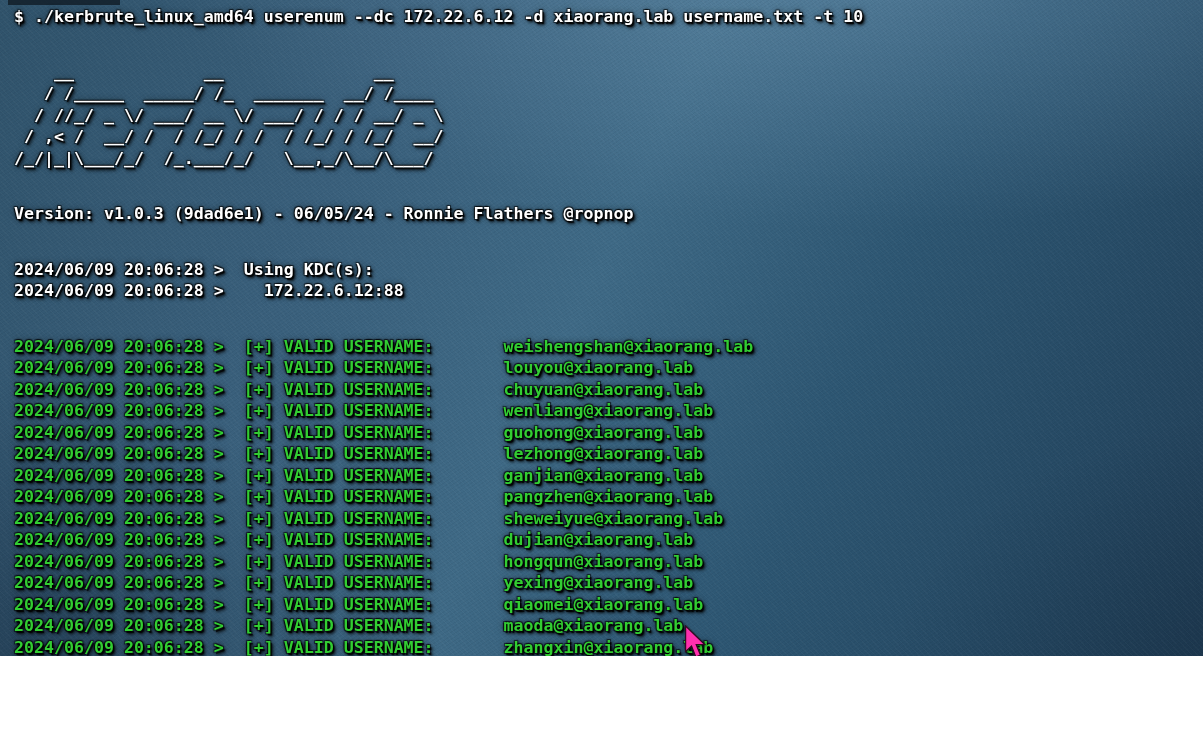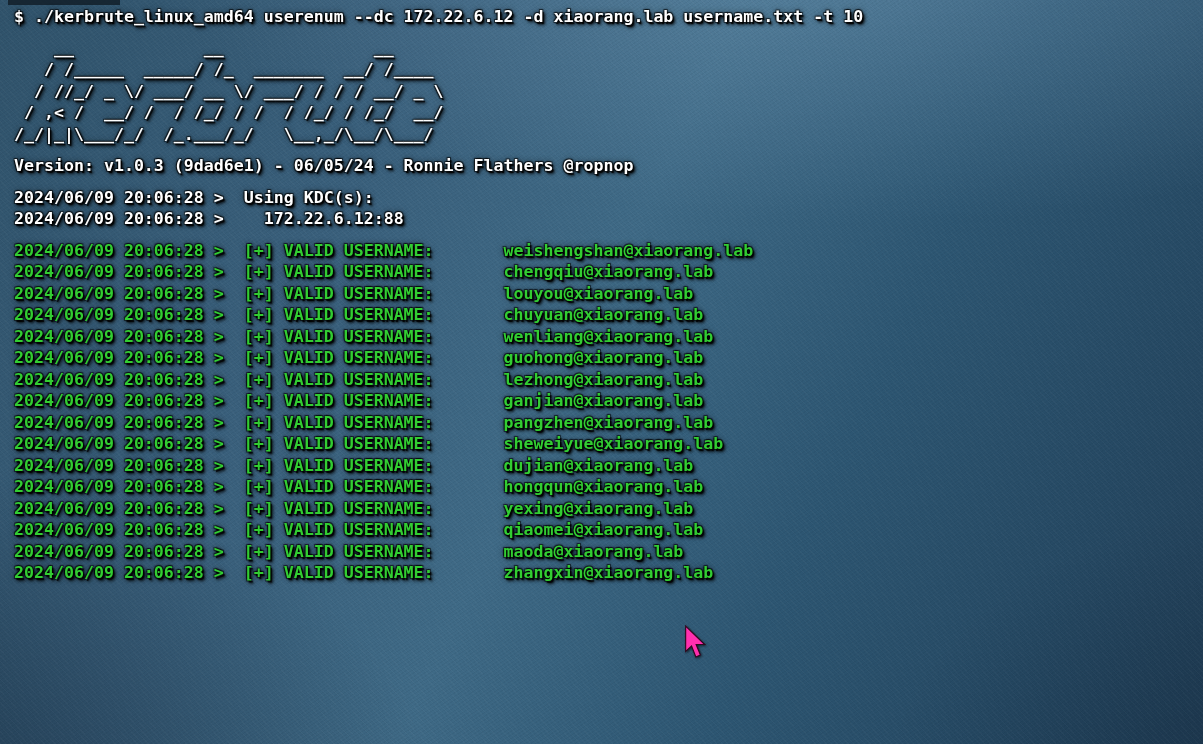--- a/index.html
+++ b/index.html
@@ -1,21 +1,21 @@
 <!DOCTYPE html>
 <html style="--text-white: #ffffff; --valid-green: #32cd32; --cursor-pink: #ff2fae;"><head>
 <meta charset="utf-8">
 <style>
   html, body { margin: 0; padding: 0; }
   body { width: 1203px; height: 744px; overflow: hidden; }
 
   .screen {
     position: relative;
     width: 1203px;
-    height: 744px;
+    height: 656px;
     overflow: hidden;
     background:
       radial-gradient(1100px 430px at 72% -6%, rgba(140,180,210,0.32), rgba(140,180,210,0) 62%),
       radial-gradient(900px 620px at -8% 112%, rgba(8,22,38,0.50), rgba(8,22,38,0) 60%),
       radial-gradient(700px 500px at 108% 108%, rgba(10,28,46,0.35), rgba(10,28,46,0) 60%),
       linear-gradient(115deg, #30536b 0%, #3a607c 28%, #3f6a86 48%, #2d5672 68%, #264963 86%, #223f57 100%);
   }
   
   .screen::before {
     content: "";
@@ -50,21 +50,21 @@
     text-shadow:
       1.5px 1.5px 1px rgba(0,0,0,0.95),
       -1px -1px 1px rgba(0,0,0,0.65),
       1px -1px 1px rgba(0,0,0,0.65),
       -1px 1px 1px rgba(0,0,0,0.65),
       2.5px 2.5px 3px rgba(0,0,0,0.85),
       0 0 6px rgba(0,0,0,0.70);
   }
   .white { color: var(--text-white, #ffffff); }
   .green { color: var(--valid-green, #32cd32); }
-  .gap   { margin-top: 10px; }   
+  .gap   { margin-top: 34px; }   
 
   .cursor {
     position: absolute;
     left: 684px; top: 625px;
     width: 23px; height: 35px;
     filter: drop-shadow(1px 1px 1px rgba(0,0,0,0.6));
   }
   .cursor polygon {
     fill: var(--cursor-pink, #ff2fae);
     stroke: #30081f;
@@ -88,21 +88,20 @@
 /_/|_|\___/_/  /_.___/_/   \__,_/\__/\___/ </pre>
 
     <pre class="line white gap">Version: v1.0.3 (9dad6e1) - 06/05/24 - Ronnie Flathers @ropnop</pre>
 
     <pre class="line white gap">2024/06/09 20:06:28 &gt;  Using KDC(s):</pre>
 
     <pre class="line white">2024/06/09 20:06:28 &gt;    172.22.6.12:88</pre>
 
     <div class="gap" id="results">
         <pre class="line green">2024/06/09 20:06:28 &gt;  [+] VALID USERNAME:       weishengshan@xiaorang.lab</pre>
-        <pre class="line green">2024/06/09 20:06:28 &gt;  [+] VALID USERNAME:       chengqiu@xiaorang.lab</pre>
         <pre class="line green">2024/06/09 20:06:28 &gt;  [+] VALID USERNAME:       louyou@xiaorang.lab</pre>
         <pre class="line green">2024/06/09 20:06:28 &gt;  [+] VALID USERNAME:       chuyuan@xiaorang.lab</pre>
         <pre class="line green">2024/06/09 20:06:28 &gt;  [+] VALID USERNAME:       wenliang@xiaorang.lab</pre>
         <pre class="line green">2024/06/09 20:06:28 &gt;  [+] VALID USERNAME:       guohong@xiaorang.lab</pre>
         <pre class="line green">2024/06/09 20:06:28 &gt;  [+] VALID USERNAME:       lezhong@xiaorang.lab</pre>
         <pre class="line green">2024/06/09 20:06:28 &gt;  [+] VALID USERNAME:       ganjian@xiaorang.lab</pre>
         <pre class="line green">2024/06/09 20:06:28 &gt;  [+] VALID USERNAME:       pangzhen@xiaorang.lab</pre>
         <pre class="line green">2024/06/09 20:06:28 &gt;  [+] VALID USERNAME:       sheweiyue@xiaorang.lab</pre>
         <pre class="line green">2024/06/09 20:06:28 &gt;  [+] VALID USERNAME:       dujian@xiaorang.lab</pre>
         <pre class="line green">2024/06/09 20:06:28 &gt;  [+] VALID USERNAME:       hongqun@xiaorang.lab</pre>

